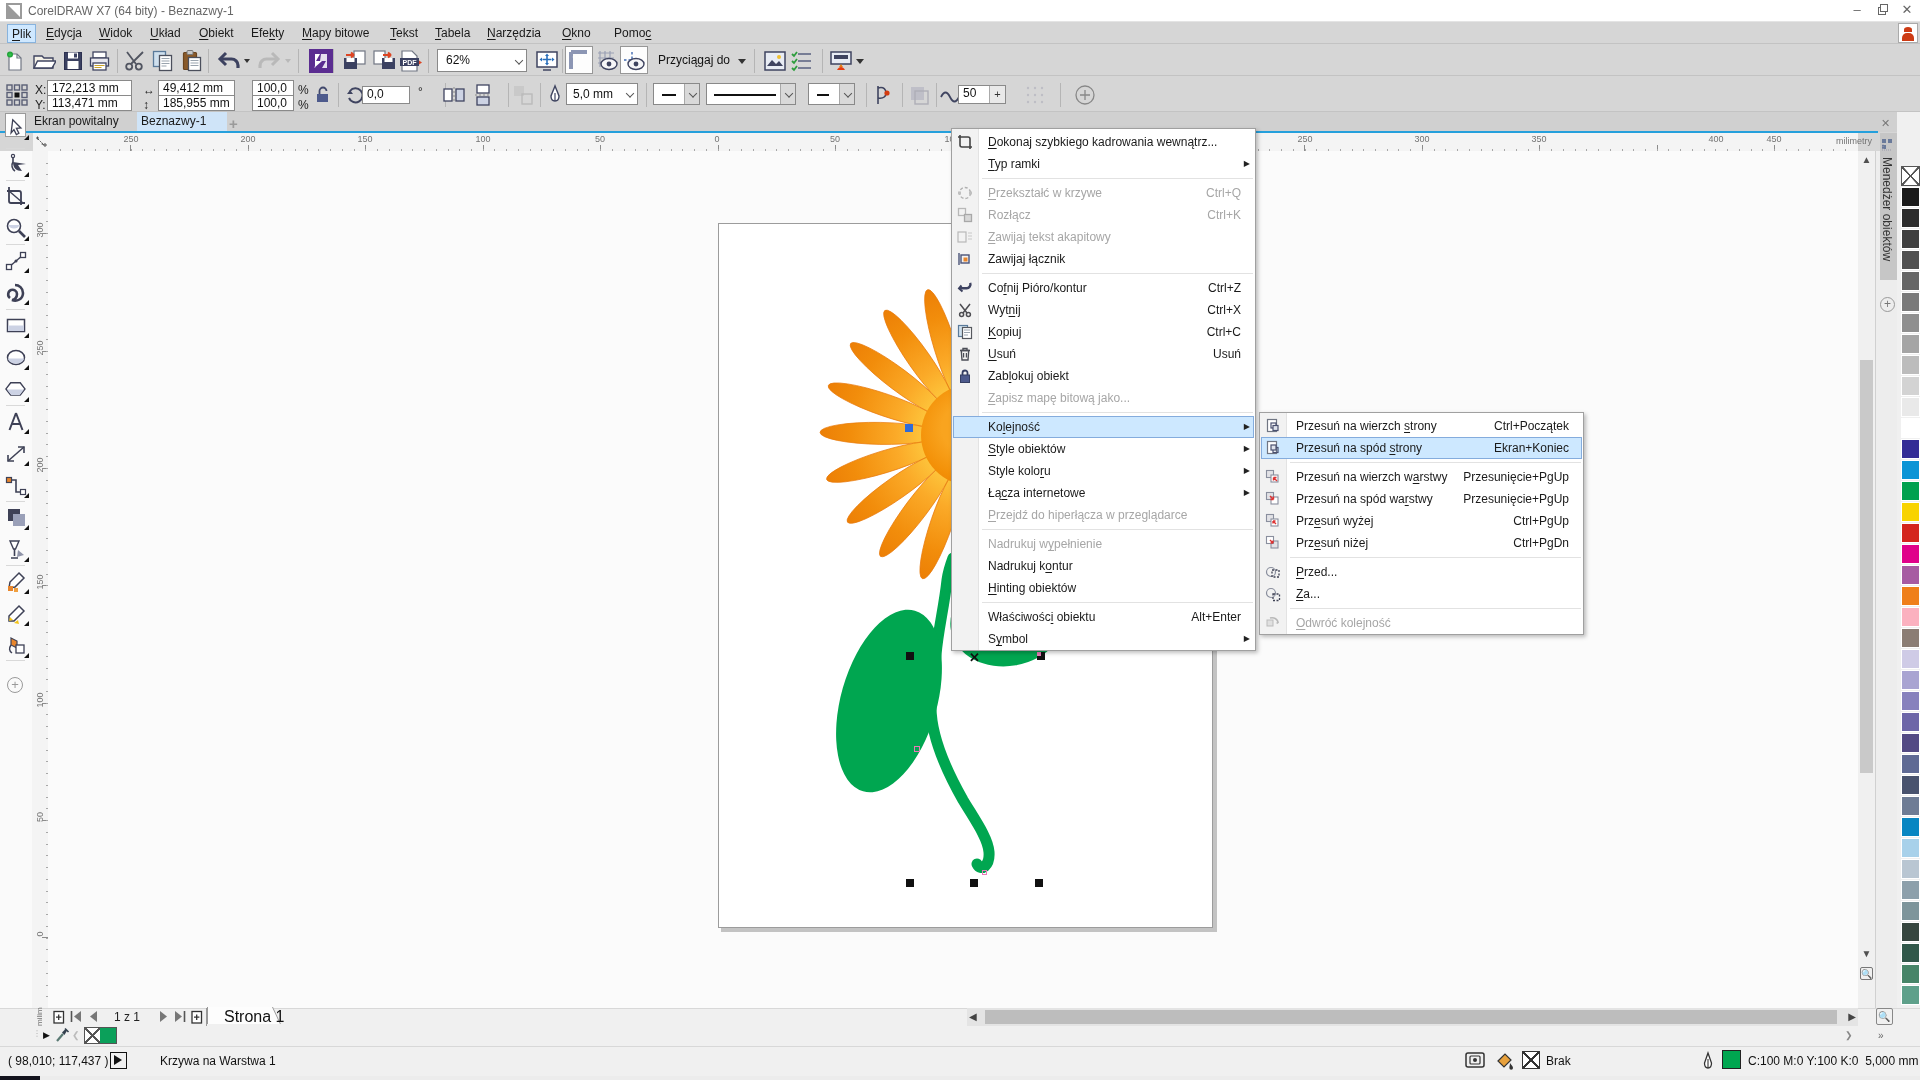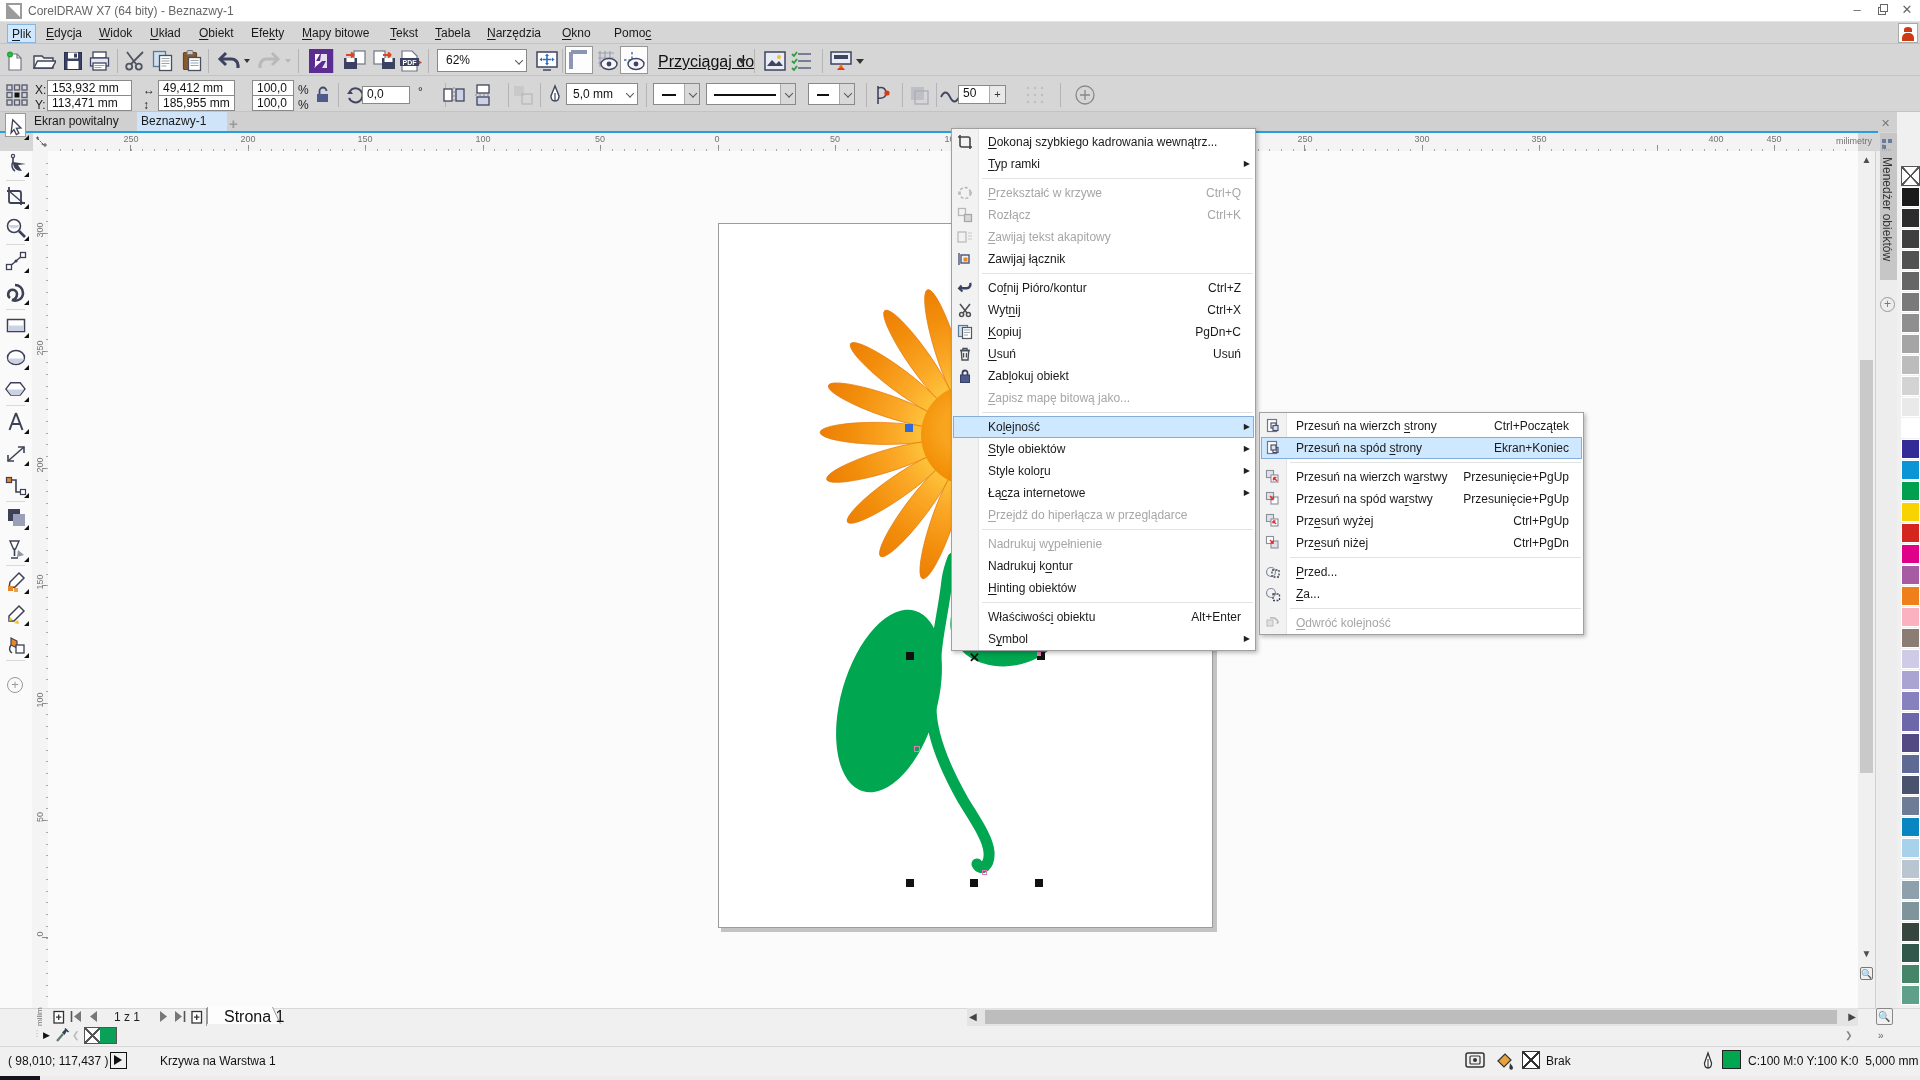--- a/index.html
+++ b/index.html
@@ -21,21 +21,21 @@
 #mbuser { position:absolute; right:2px; top:1px; width:20px; height:20px; background:#fff; border:1px solid #aaa; }
 #mbuser:before { content:""; position:absolute; left:5px; top:3px; width:8px; height:5px; border-radius:50% 50% 0 0; background:#cd3b14; }
 #mbuser:after { content:""; position:absolute; left:3px; top:9px; width:12px; height:8px; border-radius:5px 5px 0 0; background:#cd3b14; }
 
 
 #toolbar { position:absolute; left:0; top:45px; width:100%; height:31px; background:#d6d6d6; border-bottom:1px solid #c3c3c3; }
 .tbi { position:absolute; top:3px; height:26px; display:flex; align-items:center; justify-content:center; }
 .tbsep { position:absolute; top:4px; width:1px; height:24px; background:#b5b5b5; }
 .combo { position:absolute; background:#fff; border:1px solid #898989; font-size:12px; color:#111; }
 .combo .arr { position:absolute; right:4px; top:50%; transform:translateY(-58%) rotate(45deg); width:6px; height:6px; border-right:1.5px solid #555; border-bottom:1.5px solid #555; }
-.tbtxt { position:absolute; top:8px; font-size:16px; color:#111;text-decoration:underline; }
+.tbtxt { position:absolute; top:8px; font-size:12px; color:#111; }
 
 
 #propbar { position:absolute; left:0; top:77px; width:100%; height:35px; background:#d6d6d6; border-bottom:1px solid #c3c3c3; }
 .inp { position:absolute; background:#fff; border:1px solid #8a8a8a; font-size:12px; color:#111; padding-left:4px; line-height:14px; }
 .plab { position:absolute; font-size:12px; color:#222; }
 
 
 #tabrow { position:absolute; left:0; top:112px; width:100%; height:20px; background:#d0d0d0; }
 #tabrow .tab { position:absolute; top:0; height:20px; line-height:19px; padding:0 12px; color:#1a1a1a; }
 #tabrow .tab.active { background:#cfe4f8; }
@@ -314,21 +314,21 @@
             <rect x="17" y="9.5" width="5" height="5"></rect>
             <rect x="2" y="17" width="5" height="5"></rect>
             <rect x="9.5" y="17" width="5" height="5"></rect>
             <rect x="17" y="17" width="5" height="5"></rect>
           </g>
           <rect x="9.5" y="9.5" width="5" height="5" fill="#111"></rect>
         </svg>
       </div>
   <div class="plab" style="left:35px;top:6px">X:</div>
   <div class="plab" style="left:35px;top:21px">Y:</div>
-  <div class="inp" style="left:47px;top:3px;width:85px;height:16px">153,932 mm</div>
+  <div class="inp" style="left:47px;top:3px;width:85px;height:16px">172,213 mm</div>
   <div class="inp" style="left:47px;top:18px;width:85px;height:16px">113,471 mm</div>
   <div class="plab" style="left:143px;top:6px">↔</div>
   <div class="plab" style="left:143px;top:21px">↕</div>
   <div class="inp" style="left:158px;top:3px;width:77px;height:16px">49,412 mm</div>
   <div class="inp" style="left:158px;top:18px;width:77px;height:16px">185,955 mm</div>
   <div class="inp" style="left:252px;top:3px;width:42px;height:16px">100,0</div>
   <div class="inp" style="left:252px;top:18px;width:42px;height:16px">100,0</div>
   <div class="plab" style="left:298px;top:6px">%</div>
   <div class="plab" style="left:298px;top:21px">%</div>
   <div class="tbi" style="left:312px;top:5px;width:22px">
@@ -1172,21 +1172,21 @@
         <span class="mlab">Wyt<u>n</u>ij</span>
         <span class="msh">Ctrl+X</span>
       </div>
 <div class="mi" style="top:192px">
         <span class="mico"><svg width="16" height="16" viewBox="0 0 16 16">
             <rect x="1.5" y="1.5" width="9" height="11" fill="#cfe0ee" stroke="#5a7a9a" stroke-width="1.2"></rect>
             <rect x="5.5" y="3.5" width="9" height="11" fill="#fff" stroke="#55585e" stroke-width="1.2"></rect>
             <path d="M7 6h6M7 8.5h6M7 11h4" stroke="#9aa4ae" stroke-width="1"></path>
           </svg></span>
         <span class="mlab"><u>K</u>opiuj</span>
-        <span class="msh">PgDn+C</span>
+        <span class="msh">Ctrl+C</span>
       </div>
 <div class="mi" style="top:214px">
         <span class="mico"><svg width="16" height="16" viewBox="0 0 16 16">
             <path d="M3 4.5h10M6 4V2.5h4V4" fill="none" stroke="#4b4e57" stroke-width="1.4"></path>
             <path d="M4.3 4.5 5 14h6l.7-9.5z" fill="none" stroke="#4b4e57" stroke-width="1.4"></path>
             <path d="M6.6 7v4.5M9.4 7v4.5" stroke="#4b4e57" stroke-width="1.2"></path>
           </svg></span>
         <span class="mlab"><u>U</u>suń</span>
         <span class="msh">Usuń</span>
       </div>

